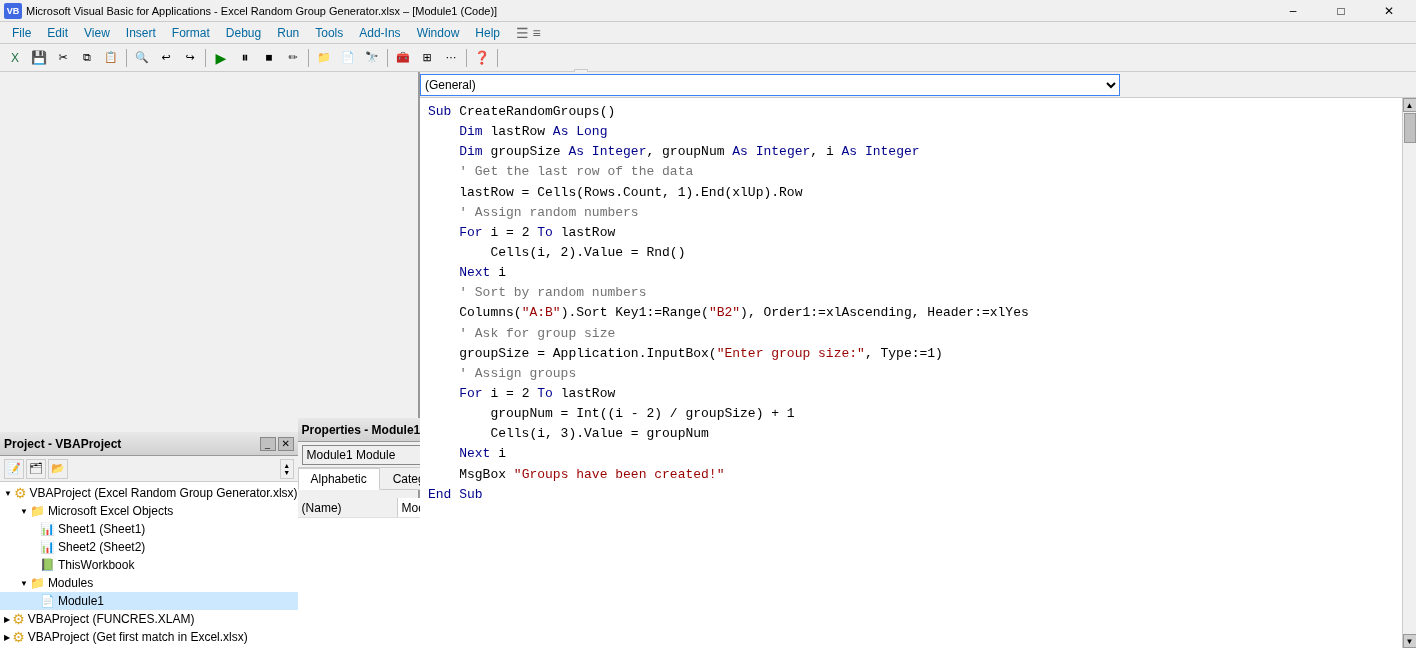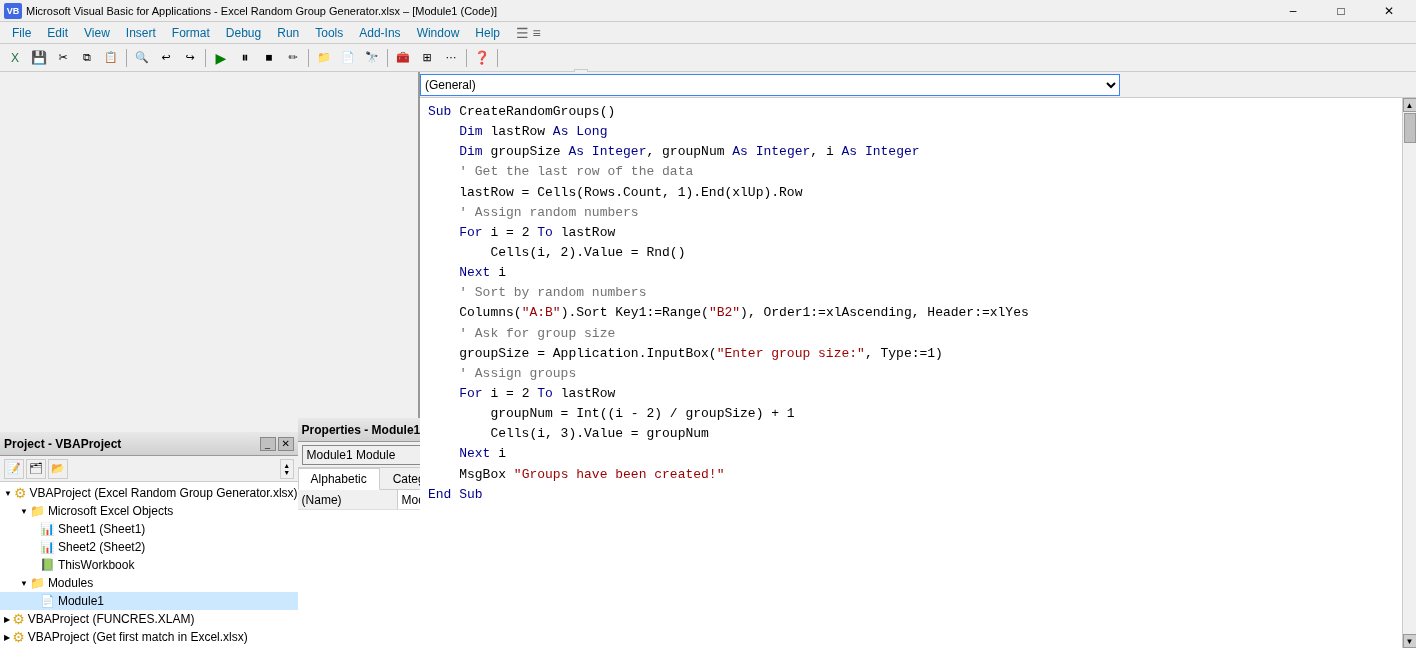--- a/index.html
+++ b/index.html
@@ -219,20 +219,21 @@
     .props-tab.active {
       background: white;
       border-color: #ccc;
       border-bottom-color: white;
       margin-bottom: -1px;
     }
     #props-content {
       flex: 1;
       background: white;
       overflow: hidden;
+      margin-top: 8px;
     }
     .props-row {
       display: flex;
       height: 20px;
       border-bottom: 1px solid #e0e0e0;
     }
     .props-col1 {
       width: 100px;
       padding: 2px 4px;
       background: #f0f0f0;

